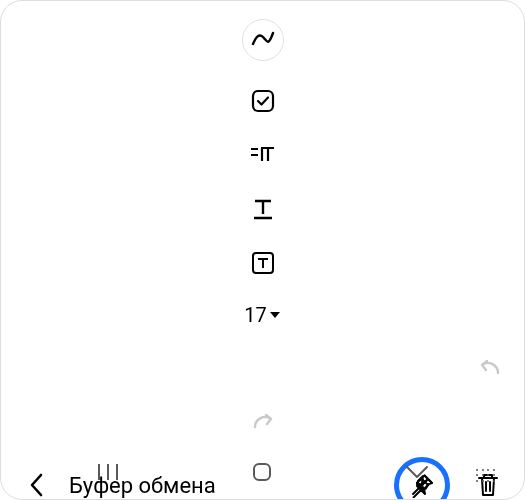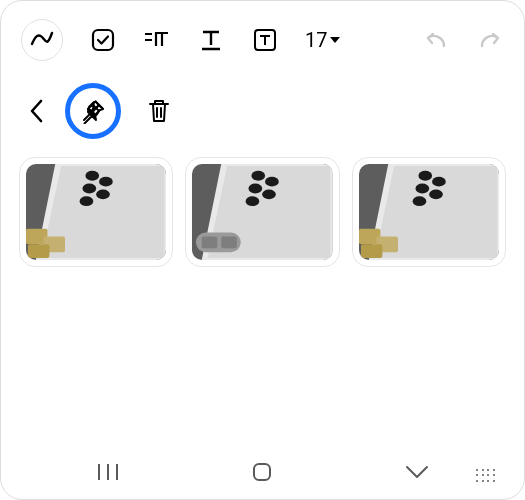--- a/index.html
+++ b/index.html
@@ -1,20 +1,20 @@
 <!DOCTYPE html>
 <html><head>
 <meta charset="utf-8">
 <style>
   * { box-sizing: border-box; margin: 0; padding: 0; }
   html, body { width: 525px; height: 500px; font-family: -apple-system, Roboto, Arial, sans-serif; background: #fff; }
   .frame { width: 525px; height: 500px; border: 1px solid #ddd; border-radius: 22px; overflow: hidden; position: relative; background: #fff; }
 
   
-  .toolbar { display: flex; align-items: center; padding: 18px 20px 10px 20px; gap: 26px; }
+  .toolbar { display: flex; align-items: center; padding: 18px 20px 10px 20px; gap: 26px; flex-direction: column; }
   .pen-circle { width: 42px; height: 42px; border-radius: 50%; border: 1px solid #e0e0e0; display: flex; align-items: center; justify-content: center; }
   .tb-icon { width: 28px; height: 28px; display: flex; align-items: center; justify-content: center; color: #000; }
   .tb-icon svg { overflow: visible; }
   .faded { color: #c9c9c9; }
   .font-size { display: flex; align-items: center; font-size: 20px; font-weight: 400; color: #000; gap: 2px; }
 
   
   .clip-header { display: flex; align-items: center; padding: 12px 20px 14px 20px; gap: 12px; }
   .clip-title { font-size: 22px; color: #000; flex: 1; padding-left: 4px; }
   .pin-hl { width: 56px; height: 56px; border-radius: 50%; border: 5px solid #1770ff; display: flex; align-items: center; justify-content: center; margin-right: 10px; }
@@ -93,20 +93,21 @@
       </svg>
     </span>
   </div>
 
   <div class="clip-header">
     <span class="hdr-icon">
       <svg width="20" height="28" viewBox="0 0 20 28">
         <path d="M14 4 L5 14 L14 24" stroke="#000" stroke-width="2.6" fill="none" stroke-linecap="round" stroke-linejoin="round"></path>
       </svg>
     </span>
+    <span class="clip-title">Буфер обмена</span>
 
     <div class="pin-hl">
       <span class="hdr-icon">
         <svg width="26" height="26" viewBox="0 0 26 26">
           <path d="M15 3 L23 11 L20 12 L15 17 L16 22 L12 18 L4 26 M12 18 L8 14 L9 9 L14 4 Z" transform="rotate(0 13 13)" stroke="#000" stroke-width="2" fill="none" stroke-linejoin="round"></path>
           <path d="M16 3 L23 10 M19.5 6.5 L13 13 L14 19 L7 12 L13 13 M7 12 L2 24" stroke="none"></path>
           <g stroke="#000" stroke-width="2" fill="none" stroke-linecap="round" stroke-linejoin="round">
             <path d="M15.5 3.5 L22.5 10.5"></path>
             <path d="M19 7 L13 13"></path>
             <path d="M8 11 L15 18"></path>

